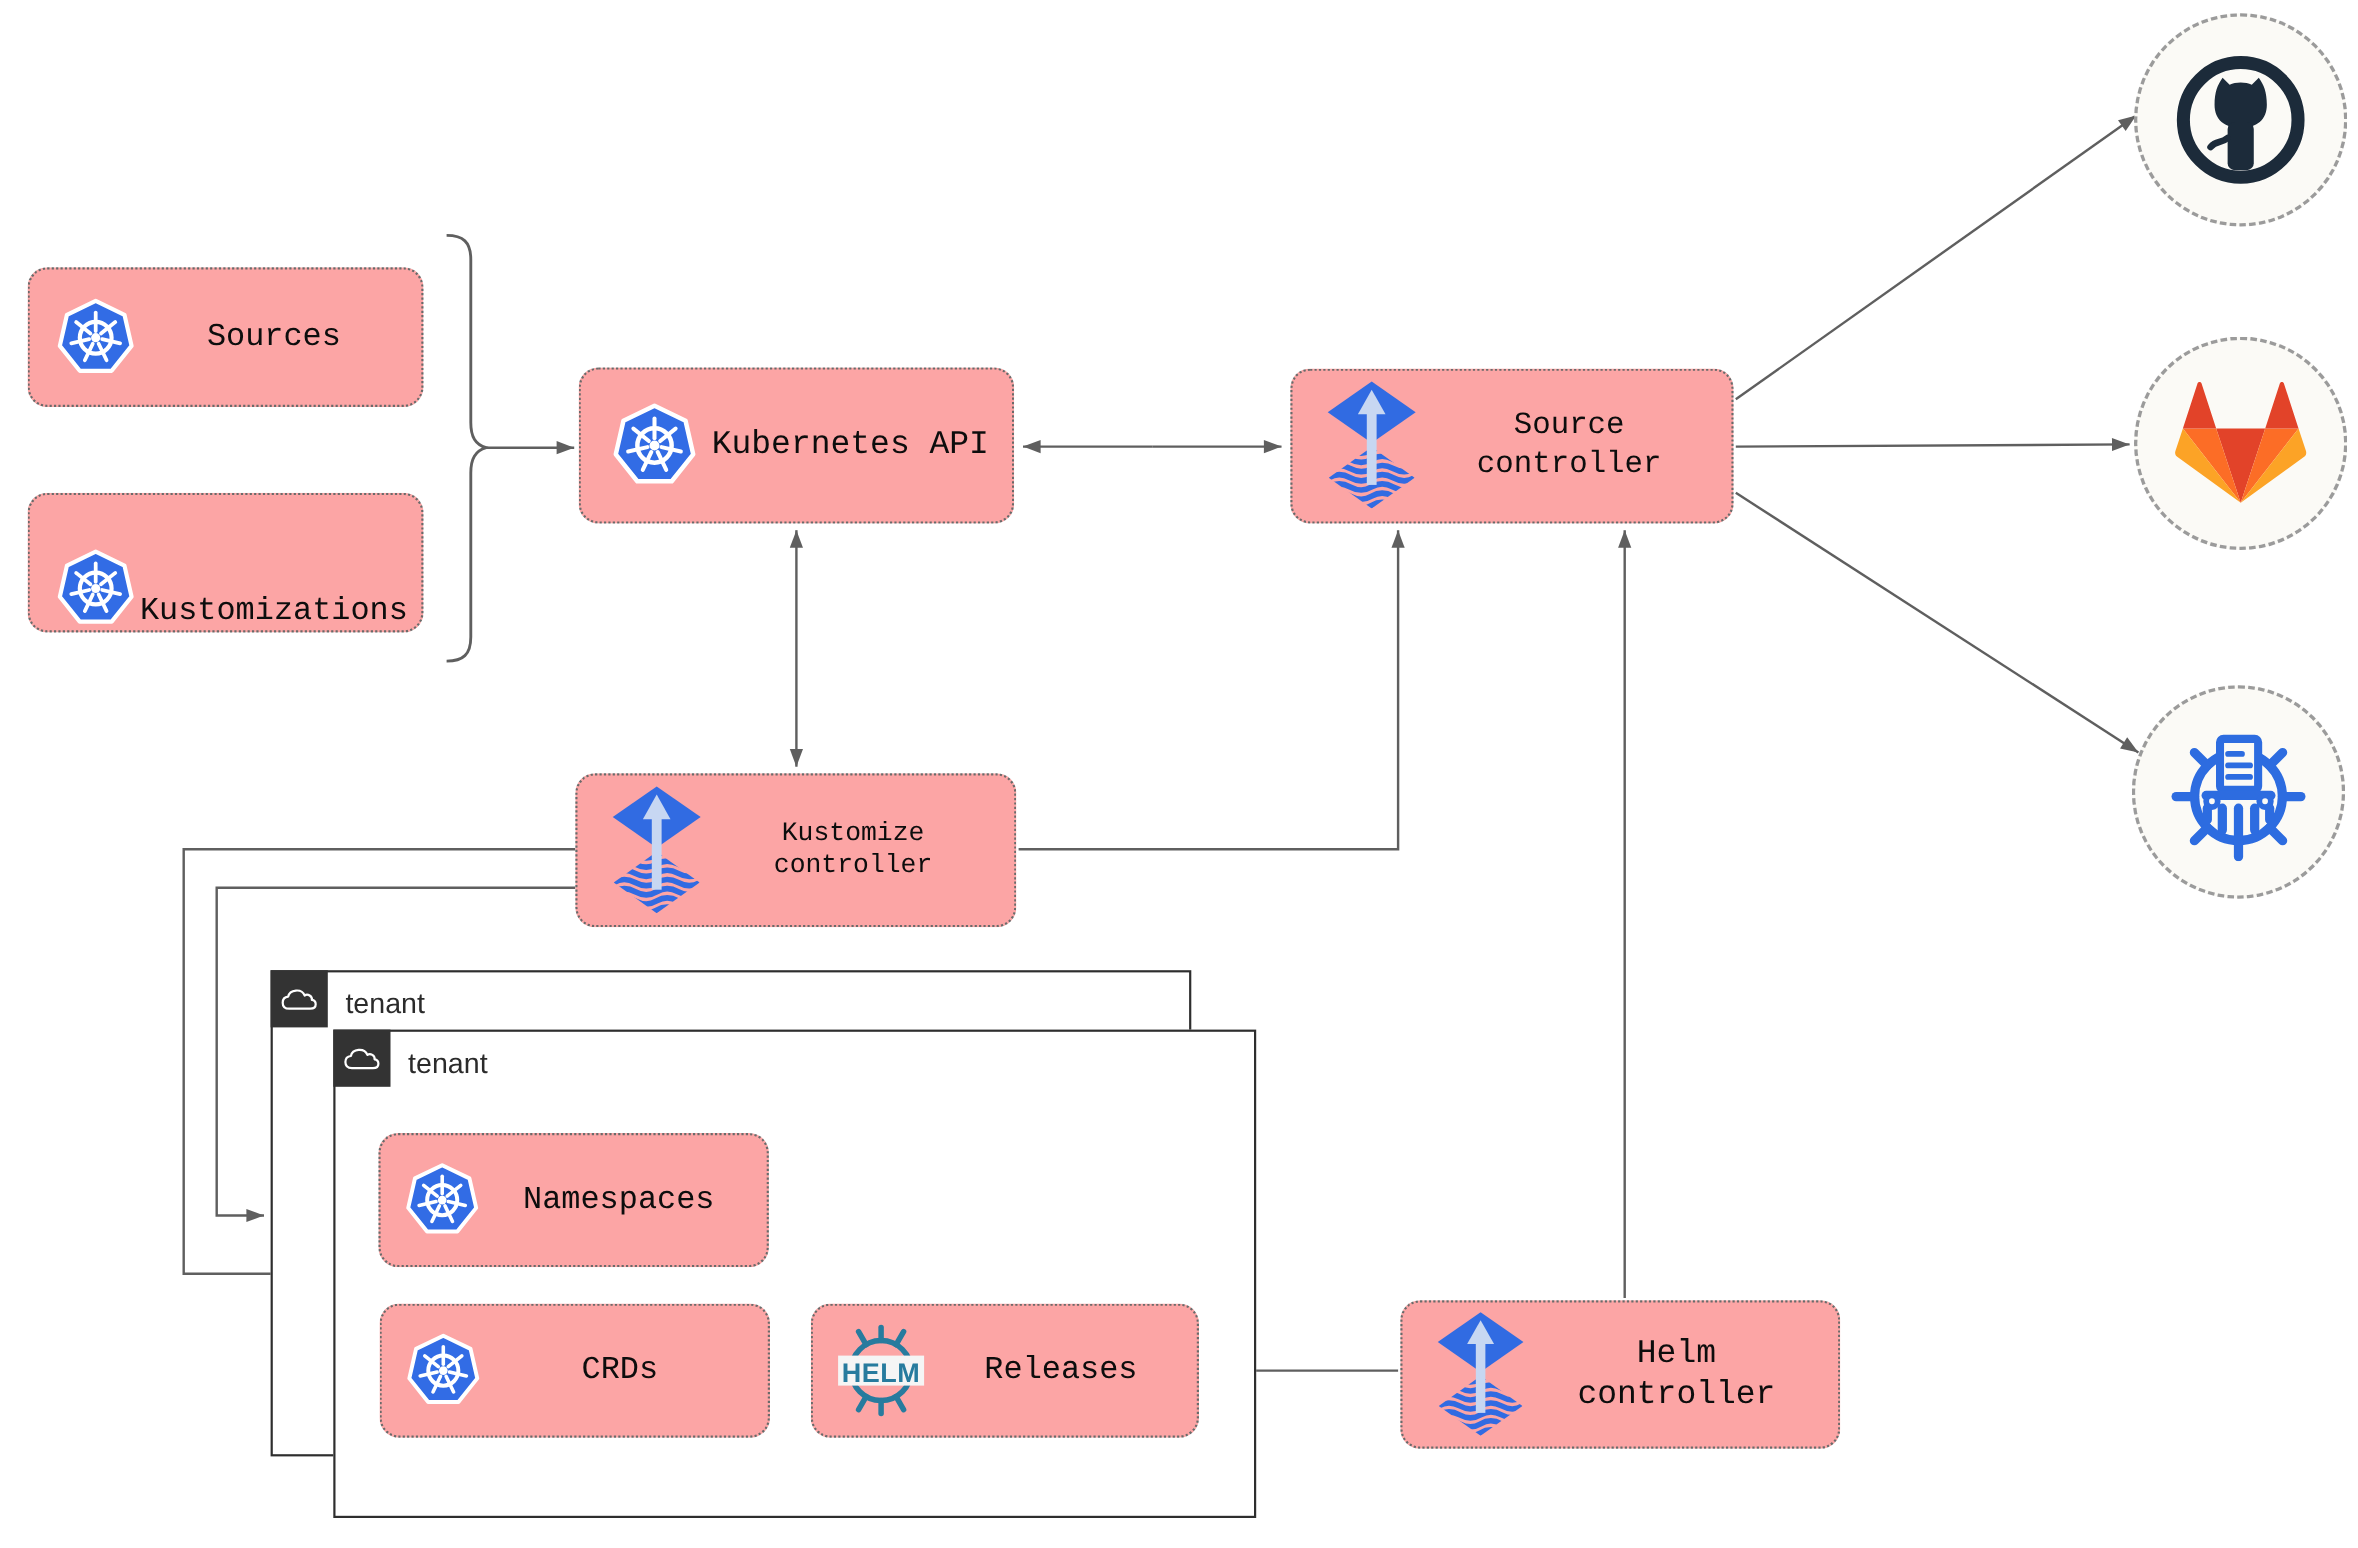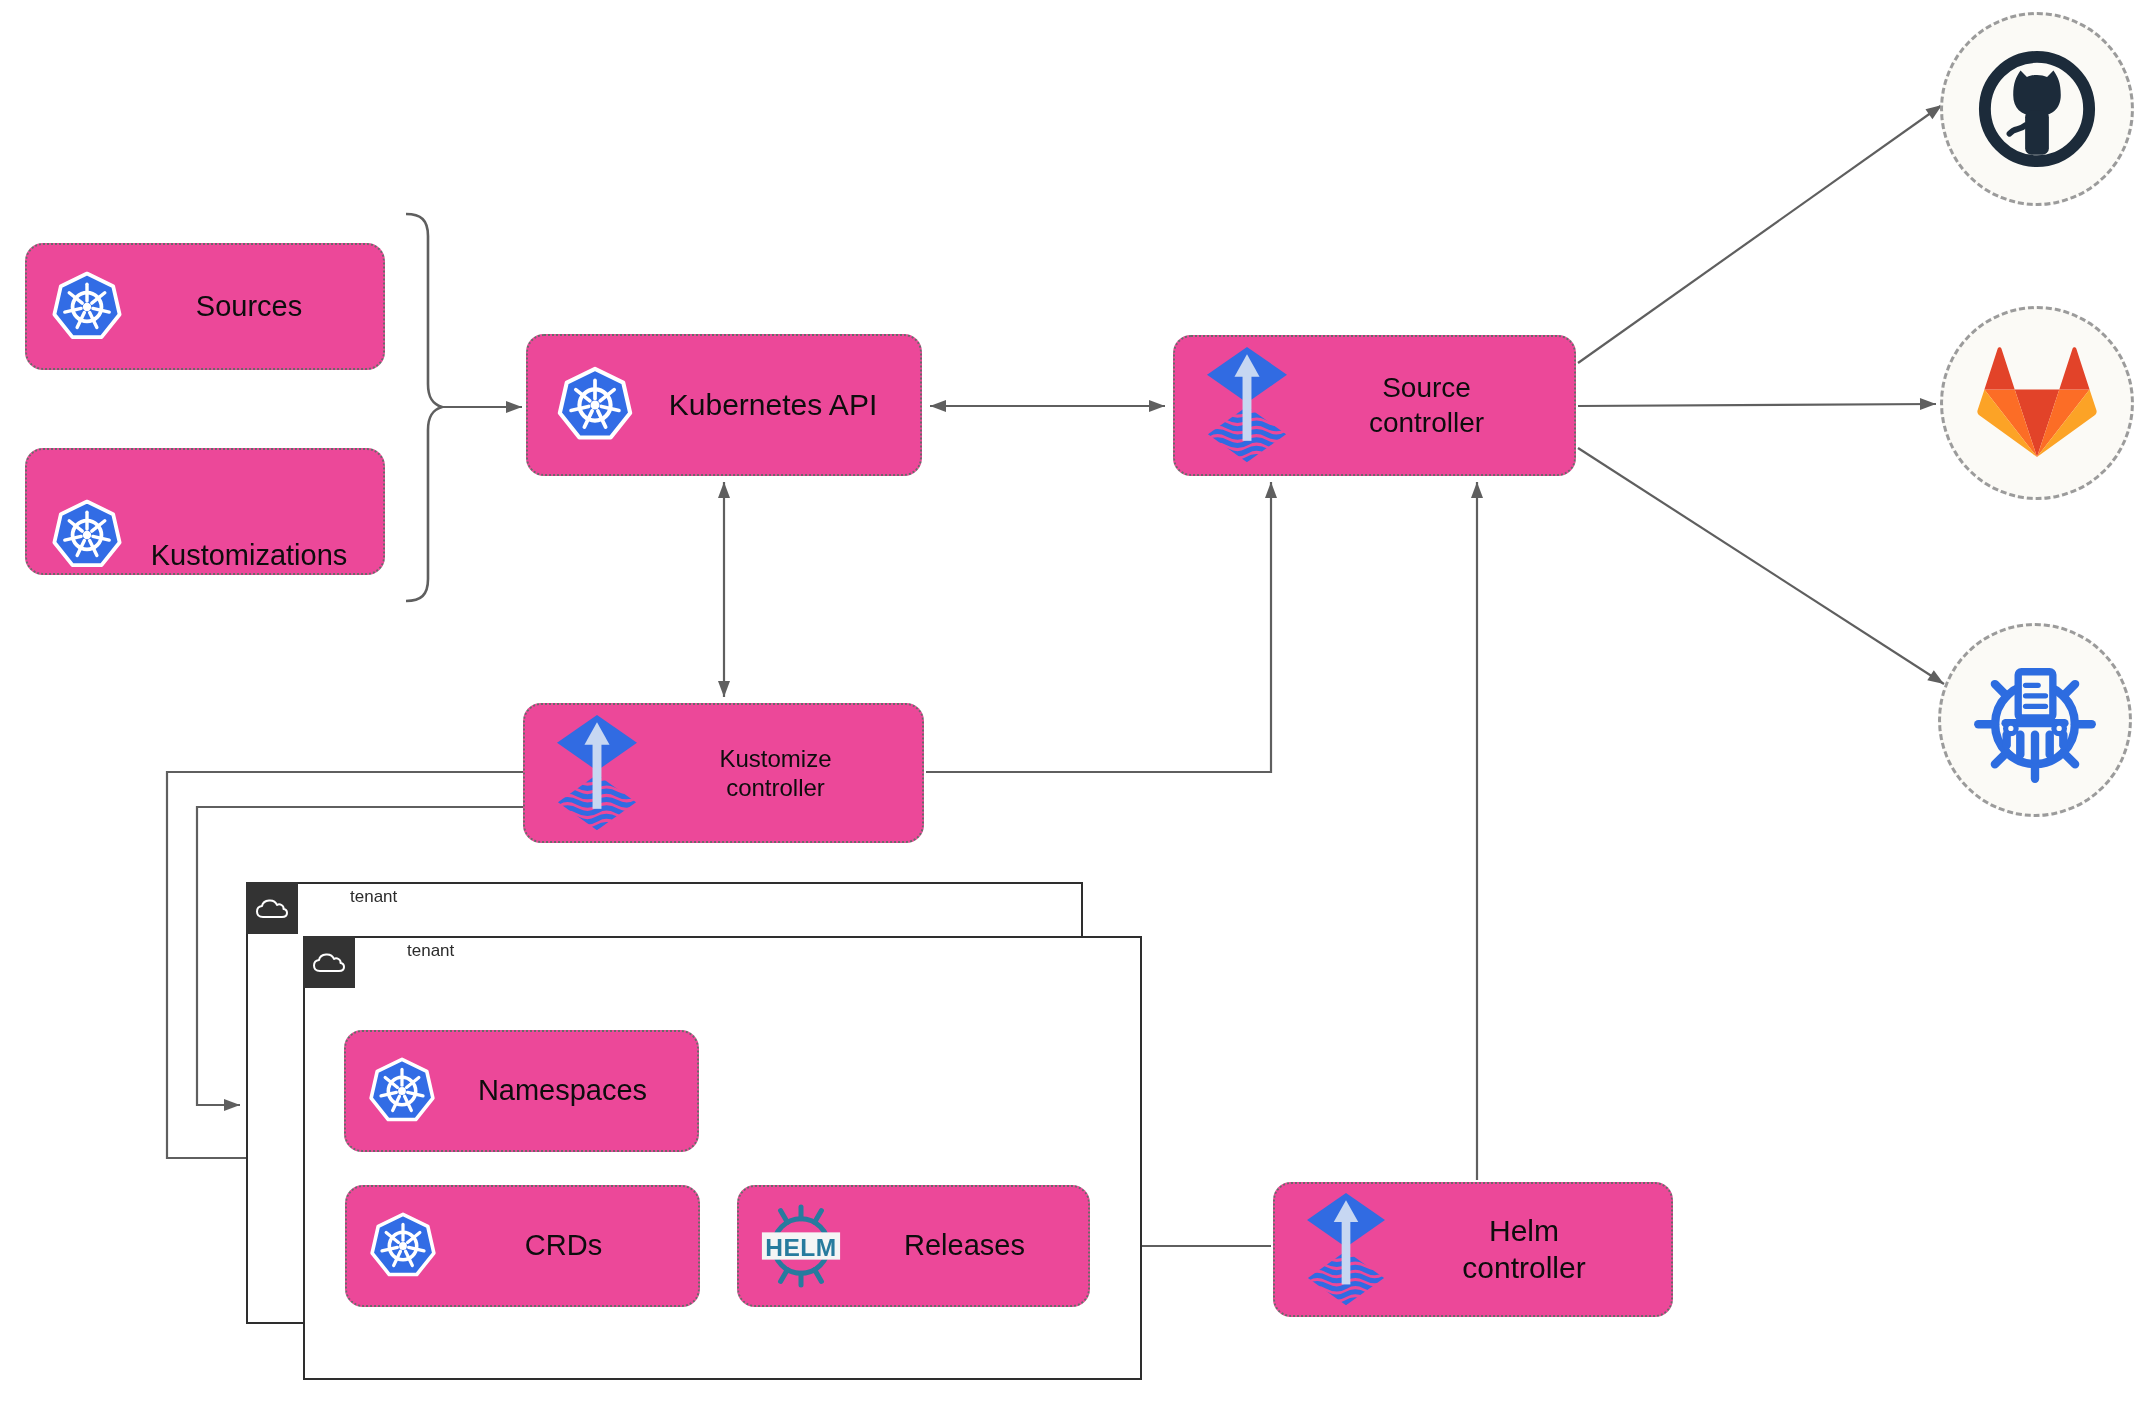--- a/index.html
+++ b/index.html
@@ -2,39 +2,39 @@
 <html><head>
 <meta charset="utf-8">
 <style>
   html,body{margin:0;padding:0;background:#ffffff;}
   #canvas{
     position:relative;width:2144px;height:1407px;background:#ffffff;overflow:hidden;
     font-family:"Liberation Sans",sans-serif;color:#111;
   }
   #connector-layer{position:absolute;left:0;top:0;z-index:1;}
   .dbox{
-    position:absolute;box-sizing:border-box;background:#ec4899;
+    position:absolute;box-sizing:border-box;background:#fca5a5;
     border:2px dotted #6a6a6a;border-radius:18px;
-    display:flex;align-items:center;z-index:4;
+    display:flex;align-items:center;z-index:4;font-family:Liberation Mono, monospace;
   }
   .dbox .lbl{
     flex:1;text-align:center;font-size:29px;line-height:1.22;color:#0d0d0d;
     padding-right:10px;
   }
   .icon-wrap{flex:0 0 auto;display:flex;align-items:center;justify-content:center;}
   .tenant{
     position:absolute;box-sizing:border-box;background:#ffffff;
     border:2px solid #2e2e2e;
   }
   .tenant-tab{
     position:absolute;left:-2px;top:-2px;width:52px;height:52px;background:#333333;
     display:flex;align-items:center;justify-content:center;
   }
   .tenant-label{
-    position:absolute;left:66px;top:3px;font-size:17px;color:#2b2b2b;margin-left:36px;
+    position:absolute;left:66px;top:13px;font-size:26px;color:#2b2b2b;
   }
   .ext-circle{
     position:absolute;width:194px;height:194px;border-radius:50%;
     border:3px dashed #9b9b9b;background:#fbfaf6;box-sizing:border-box;
     display:flex;align-items:center;justify-content:center;z-index:4;
   }
   #tenant-back{z-index:2;}
   #tenant-front{z-index:3;}
 </style>
 </head>

